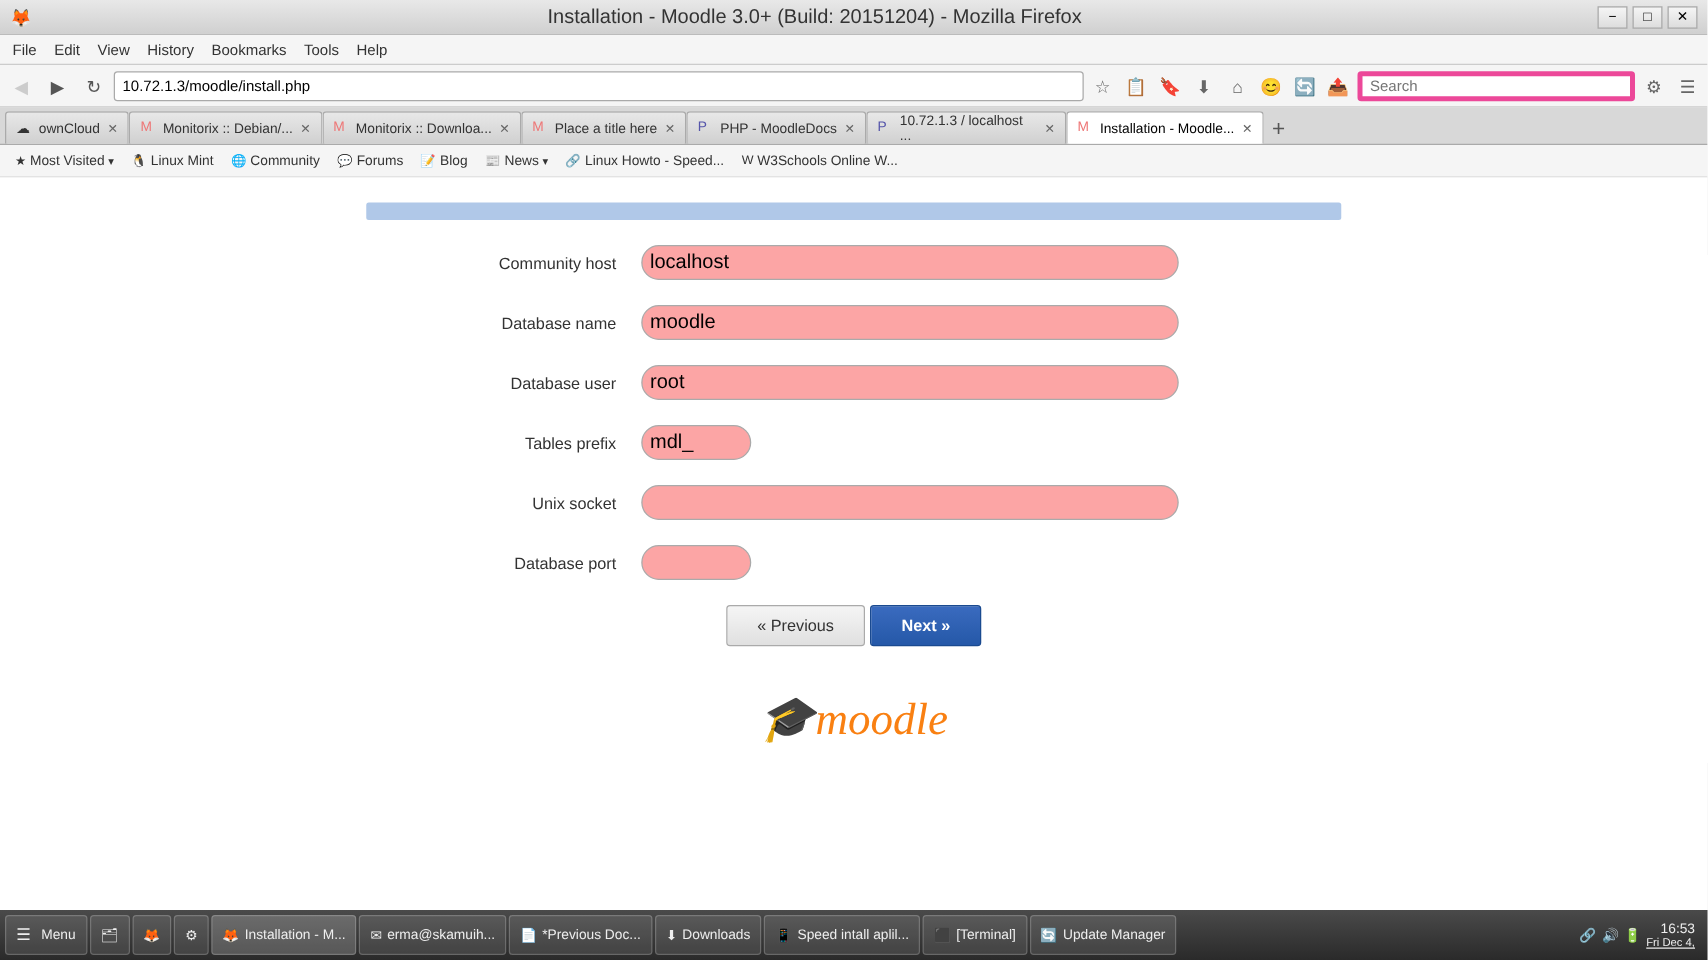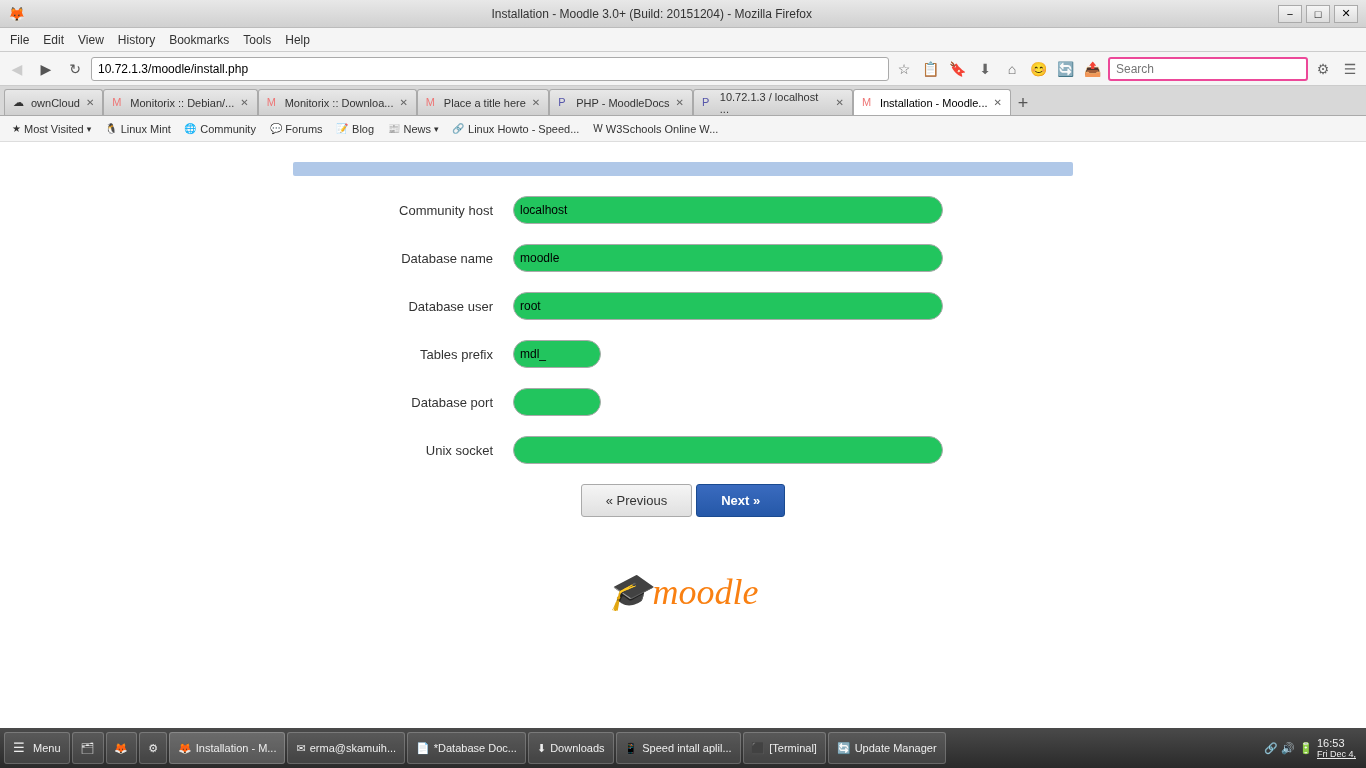--- a/index.html
+++ b/index.html
@@ -8,21 +8,21 @@
     
     .titlebar {
       background: linear-gradient(to bottom, #e8e8e8, #d0d0d0);
       height: 28px;
       display: flex;
       align-items: center;
       justify-content: space-between;
       padding: 0 8px;
       border-bottom: 1px solid #bbb;
     }
-    .titlebar-title { font-size: 12px; color: #333; flex: 1; text-align: center; }
+    .titlebar-title { font-size: 16px; color: #333; flex: 1; text-align: center; }
     .titlebar-controls { display: flex; gap: 4px; }
     .titlebar-btn { width: 24px; height: 18px; border: 1px solid #aaa; background: linear-gradient(to bottom, #f5f5f5, #ddd); font-size: 11px; cursor: pointer; display: flex; align-items: center; justify-content: center; }
 
     
     .menubar {
       background: #f5f5f5;
       height: 24px;
       display: flex;
       align-items: center;
       padding: 0 4px;
@@ -39,21 +39,21 @@
       align-items: center;
       padding: 0 4px;
       border-bottom: 1px solid #ccc;
       gap: 3px;
     }
     .nav-btn { width: 26px; height: 26px; border: 1px solid transparent; background: transparent; font-size: 14px; cursor: pointer; display: flex; align-items: center; justify-content: center; border-radius: 3px; color: #555; }
     .nav-btn.disabled { color: #ccc; cursor: default; }
     .url-bar-container { flex: 1; display: flex; gap: 3px; }
     .url-bar { flex: 1; height: 24px; border: 1px solid #aaa; border-radius: 3px; padding: 0 6px; font-size: 12px; background: white; }
     .nav-icon-btn { width: 24px; height: 24px; display: flex; align-items: center; justify-content: center; cursor: pointer; font-size: 14px; color: #666; }
-    .search-bar { width: 200px; height: 24px; border: 2px solid #ec4899; border-radius: 3px; padding: 0 6px; font-size: 12px; background: white; }
+    .search-bar { width: 222px; height: 24px; border: 4px solid #ec4899; border-radius: 3px; padding: 0 6px; font-size: 12px; background: white; }
 
     
     .tabs-bar {
       background: #d8d8d8;
       height: 30px;
       display: flex;
       align-items: flex-end;
       padding: 0 4px;
       border-bottom: 1px solid #aaa;
     }
@@ -138,22 +138,22 @@
       padding-right: 20px;
       font-size: 13px;
       color: #333;
       font-weight: normal;
     }
     .form-input {
       height: 28px;
       border: 1px solid #aaa;
       border-radius: 14px;
       padding: 0 6px;
-      font-size: 12px;
-      background: #22c55e;
+      font-size: 16px;
+      background: #fca5a5;
     }
     .form-input-wide { width: 430px; }
     .form-input-medium { width: 88px; }
 
     
     .buttons-row {
       display: flex;
       justify-content: center;
       gap: 4px;
       margin-top: 20px;
@@ -179,21 +179,21 @@
       font-weight: bold;
     }
 
     
     .moodle-logo {
       text-align: center;
       font-size: 36px;
       color: #f98012;
       font-style: italic;
       font-family: Georgia, serif;
-      margin-top: 24px;
+      margin-top: 7px;
     }
 
     
     .taskbar {
       position: fixed;
       bottom: 0;
       left: 0;
       width: 1366px;
       height: 40px;
       background: linear-gradient(to bottom, #4a4a4a, #2a2a2a);
@@ -214,21 +214,21 @@
       cursor: pointer;
       display: flex;
       align-items: center;
       gap: 4px;
       white-space: nowrap;
     }
     .taskbar-btn.active { background: rgba(255,255,255,0.2); }
     .taskbar-icon { width: 16px; height: 16px; font-size: 13px; }
     .taskbar-spacer { flex: 1; }
     .taskbar-right { display: flex; align-items: center; gap: 4px; color: #eee; font-size: 11px; padding: 0 6px; }
-    .taskbar-clock { text-align: left; font-size: 11px; color: #eee; }
+    .taskbar-clock { text-align: right; font-size: 11px; color: #eee; }
 
     
     .browser-content::-webkit-scrollbar { width: 12px; }
     .browser-content::-webkit-scrollbar-track { background: #f0f0f0; }
     .browser-content::-webkit-scrollbar-thumb { background: #bbb; border-radius: 3px; }
   </style>
 </head>
 <body>
 
 <div class="titlebar">
@@ -370,27 +370,27 @@
       <input class="form-input form-input-wide" type="text" value="root" style="">
     </div>
 
 
     <div class="form-row">
       <label class="form-label">Tables prefix</label>
       <input class="form-input form-input-medium" type="text" value="mdl_" style="">
     </div>
 
     <div class="form-row">
+      <label class="form-label">Unix socket</label>
+      <input class="form-input form-input-wide" type="text" value="" style="">
+    </div>
+
+    <div class="form-row">
       <label class="form-label">Database port</label>
       <input class="form-input form-input-medium" type="text" value="" style="">
-    </div>
-
-    <div class="form-row">
-      <label class="form-label">Unix socket</label>
-      <input class="form-input form-input-wide" type="text" value="" style="">
     </div>
 
     <div class="buttons-row">
       <button class="btn-previous">« Previous</button>
       <button class="btn-next">Next »</button>
     </div>
 
   </div>
 
   <div class="moodle-logo">
@@ -416,21 +416,21 @@
   <div class="taskbar-btn active">
     <span>🦊</span>
     <span>Installation - M...</span>
   </div>
   <div class="taskbar-btn">
     <span>✉</span>
     <span>erma@skamuih...</span>
   </div>
   <div class="taskbar-btn">
     <span>📄</span>
-    <span>*Database Doc...</span>
+    <span>*Previous Doc...</span>
   </div>
   <div class="taskbar-btn">
     <span>⬇</span>
     <span>Downloads</span>
   </div>
   <div class="taskbar-btn">
     <span>📱</span>
     <span>Speed intall aplil...</span>
   </div>
   <div class="taskbar-btn">

